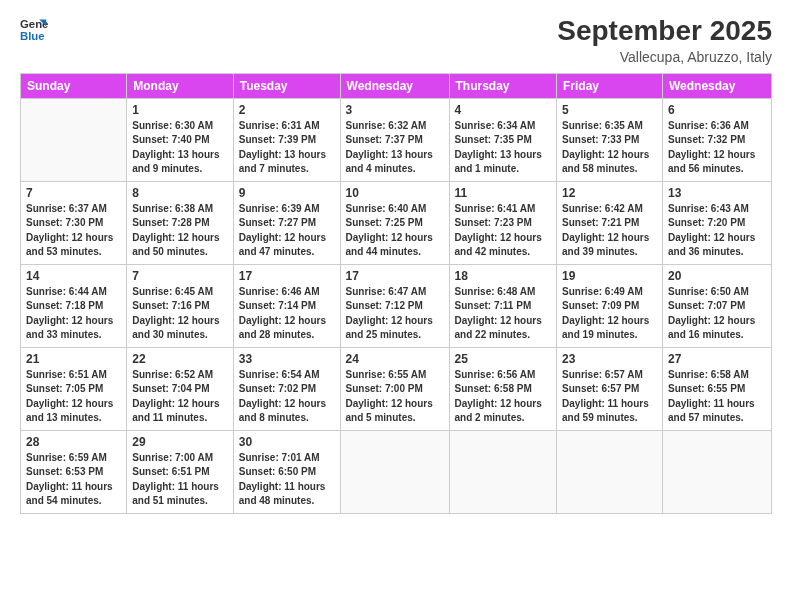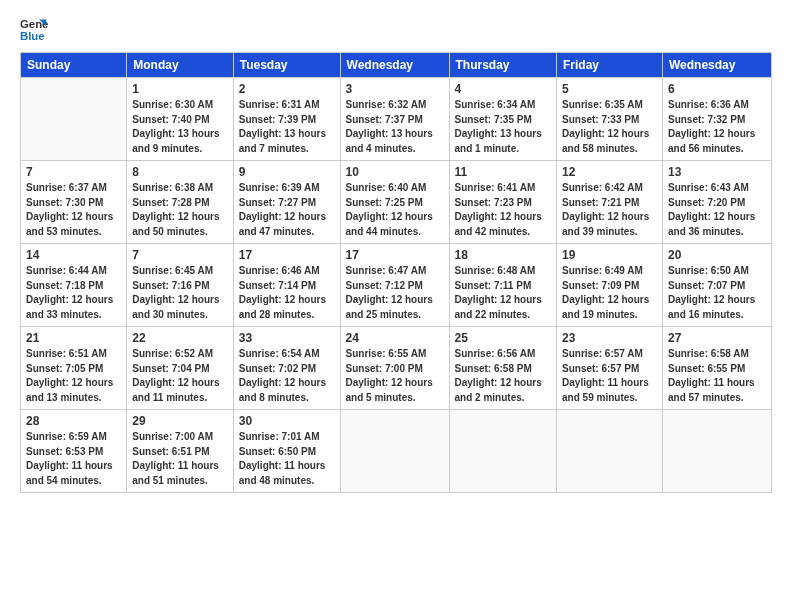--- a/index.html
+++ b/index.html
@@ -44,21 +44,21 @@
       font-size: 14px;
       color: #555;
       margin-top: 2px;
     }
     .calendar {
       width: 100%;
       border-collapse: collapse;
       font-size: 10.5px;
     }
     .calendar th {
-      background: #1d4ed8;
+      background: #d946ef;
       color: #fff;
       text-align: left;
       padding: 5px 6px;
       font-size: 12px;
       font-weight: bold;
       border: 1px solid #ccc;
     }
     .calendar td {
       vertical-align: top;
       border: 1px solid #ccc;
@@ -92,20 +92,22 @@
 <div class="page">
   <div class="header">
     <div class="logo">
       <svg class="logo-icon" viewBox="0 0 32 32">
         <text x="0" y="14" font-size="13" font-weight="bold" fill="#333" font-family="Arial">General</text>
         <text x="0" y="27" font-size="13" font-weight="bold" fill="#1a6eb5" font-family="Arial">Blue</text>
         <polygon points="22,4 30,4 30,12" fill="#1a6eb5"></polygon>
       </svg>
     </div>
     <div class="title-block">
+      <div class="month-title">September 2025</div>
+      <div class="location">Vallecupa, Abruzzo, Italy</div>
     </div>
   </div>
 
   <table class="calendar">
     <thead>
       <tr>
         <th>Sunday</th>
         <th>Monday</th>
         <th>Tuesday</th>
         <th>Wednesday</th>

